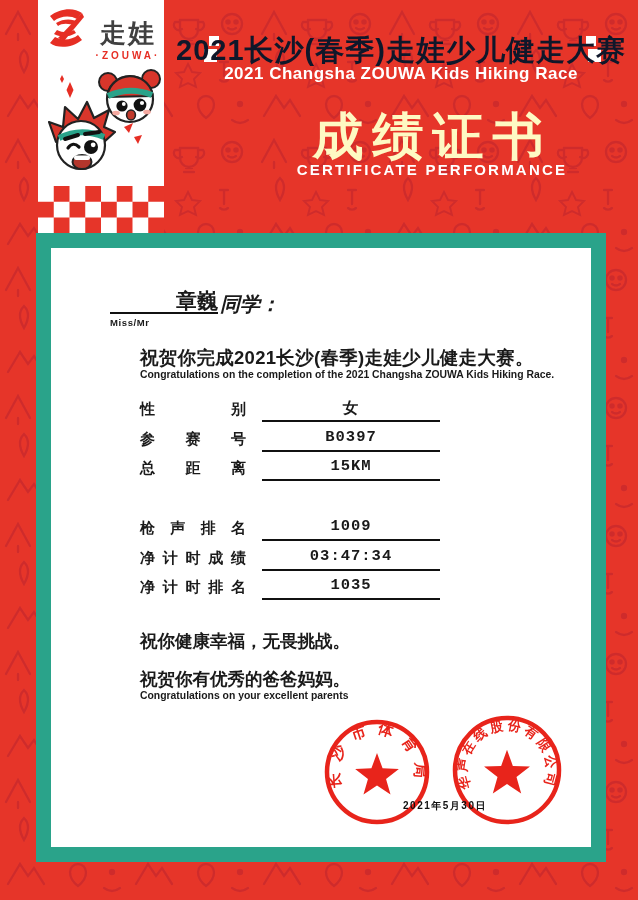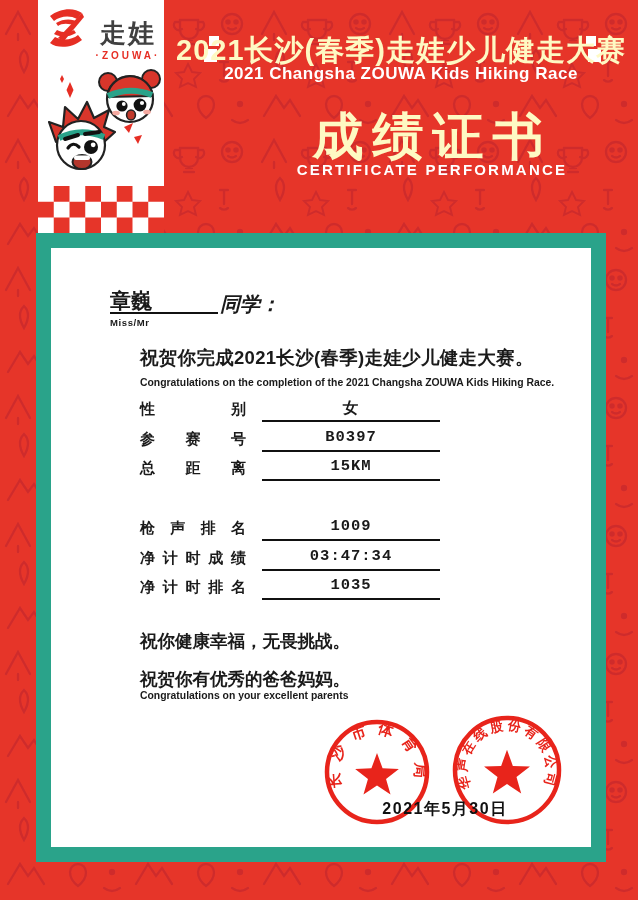--- a/index.html
+++ b/index.html
@@ -1,20 +1,20 @@
 <!DOCTYPE html>
 <html><head>
 <meta charset="utf-8">
 <style>
   html,body{margin:0;padding:0;background:#7a1d18;}
   .page{position:relative;width:638px;height:900px;overflow:hidden;background:#e63529;
         font-family:"Liberation Sans", sans-serif;}
   .bg-pattern{position:absolute;left:0;top:0;width:638px;height:900px;z-index:0;}
   
-  .hdr-title{position:absolute;left:164px;top:31px;width:474px;text-align:center;color:#fef9c3;
+  .hdr-title{position:absolute;left:164px;top:31px;width:474px;text-align:center;color:#0f172a;
              font-size:29px;font-weight:900;letter-spacing:1px;z-index:3;}
   .hdr-sub{position:absolute;left:164px;top:64px;width:474px;text-align:center;color:#fff;
            font-size:17px;font-weight:700;letter-spacing:.5px;z-index:3;}
   .cert-title{position:absolute;left:164px;top:103px;width:528px;text-align:center;color:#fef9c3;
               font-size:51px;font-weight:900;letter-spacing:9px;text-indent:9px;z-index:3;}
   .cert-sub{position:absolute;left:164px;top:161px;width:474px;text-align:center;color:#fff;
             font-size:15px;font-weight:900;letter-spacing:2.2px;z-index:3;margin-left:31px;}
   .deco{position:absolute;top:36px;width:16px;height:30px;z-index:3;}
   .deco-l{left:204px;}
   .deco-r{left:585px;transform:scaleX(-1);}
@@ -27,41 +27,41 @@
   .brand-en{position:absolute;left:55px;top:50px;width:70px;text-align:center;color:#e62e24;
             font-size:10px;font-weight:900;letter-spacing:3px;}
   .checker{position:absolute;left:38px;top:186px;width:126px;height:47px;z-index:2;
            background:repeating-conic-gradient(#e63529 0% 25%, #ffffff 0% 50%);
            background-size:31.5px 31.5px;}
   
   .frame{position:absolute;left:36px;top:233px;width:540px;height:599px;background:#fff;
          border:15px solid #2aa38a;z-index:1;}
   .content{position:absolute;left:0;top:0;width:638px;height:900px;z-index:4;color:#1a1a1a;}
   .name-line{position:absolute;left:110px;top:287px;width:108px;height:25px;
-             border-bottom:2px solid #111;text-align:left;
+             border-bottom:2px solid #111;text-align:right;
              font-family:"Liberation Serif", serif;font-size:21px;font-weight:700;}
   .salutation{position:absolute;left:220px;top:291px;font-size:20px;font-weight:900;font-style:italic;}
   .miss-mr{position:absolute;left:110px;top:317px;font-size:9.5px;font-weight:900;letter-spacing:.6px;}
   .congrats-cn{position:absolute;left:140px;top:345px;font-size:18.5px;font-weight:900;letter-spacing:.3px;}
-  .congrats-en{position:absolute;left:140px;top:369px;font-size:10.4px;font-weight:700;margin-top:8px;}
+  .congrats-en{position:absolute;left:140px;top:369px;font-size:10.4px;font-weight:700;}
   .frow{position:absolute;left:140px;width:300px;height:23px;}
   .flabel{position:absolute;left:0;top:2px;width:106px;font-size:15px;font-weight:900;
           text-align:justify;text-align-last:justify;text-justify:inter-character;}
   .fval{position:absolute;left:122px;top:0;width:178px;height:22px;border-bottom:2px solid #111;
         text-align:center;font-family:"Liberation Mono","DejaVu Sans Mono",monospace;
         font-size:15.5px;font-weight:700;letter-spacing:1px;}
   .wish-cn1{position:absolute;left:140px;top:629px;font-size:17.5px;font-weight:900;}
   .wish-en1{position:absolute;left:140px;top:652px;font-size:10.4px;font-weight:700;}
   .wish-cn2{position:absolute;left:140px;top:667px;font-size:17.5px;font-weight:900;}
   .wish-en2{position:absolute;left:140px;top:690px;font-size:10.4px;font-weight:700;}
   .stamp{position:absolute;z-index:5;}
   .stamp-l{left:322px;top:717px;}
   .stamp-r{left:450px;top:713px;}
   .date{position:absolute;left:378px;top:799px;width:134px;text-align:center;z-index:6;
-        font-size:16px;font-weight:900;letter-spacing:1.5px;color:#111;}
+        font-size:10px;font-weight:900;letter-spacing:1.5px;color:#111;}
 </style>
 </head>
 <body>
 
 <div class="page">
 
   <svg class="bg-pattern" xmlns="http://www.w3.org/2000/svg">
     <defs>
       <pattern id="doodles" patternUnits="userSpaceOnUse" width="128" height="128">
         <g stroke="#c7282c" stroke-width="2.4" fill="none" opacity="0.75" stroke-linecap="round">

